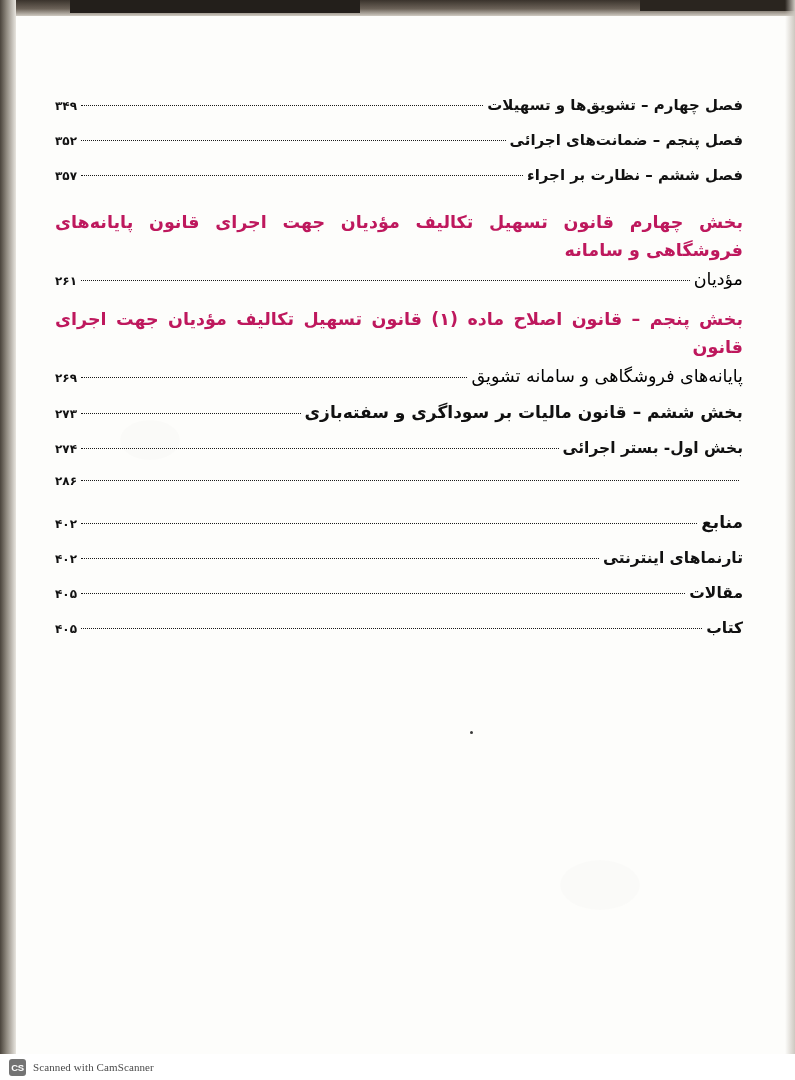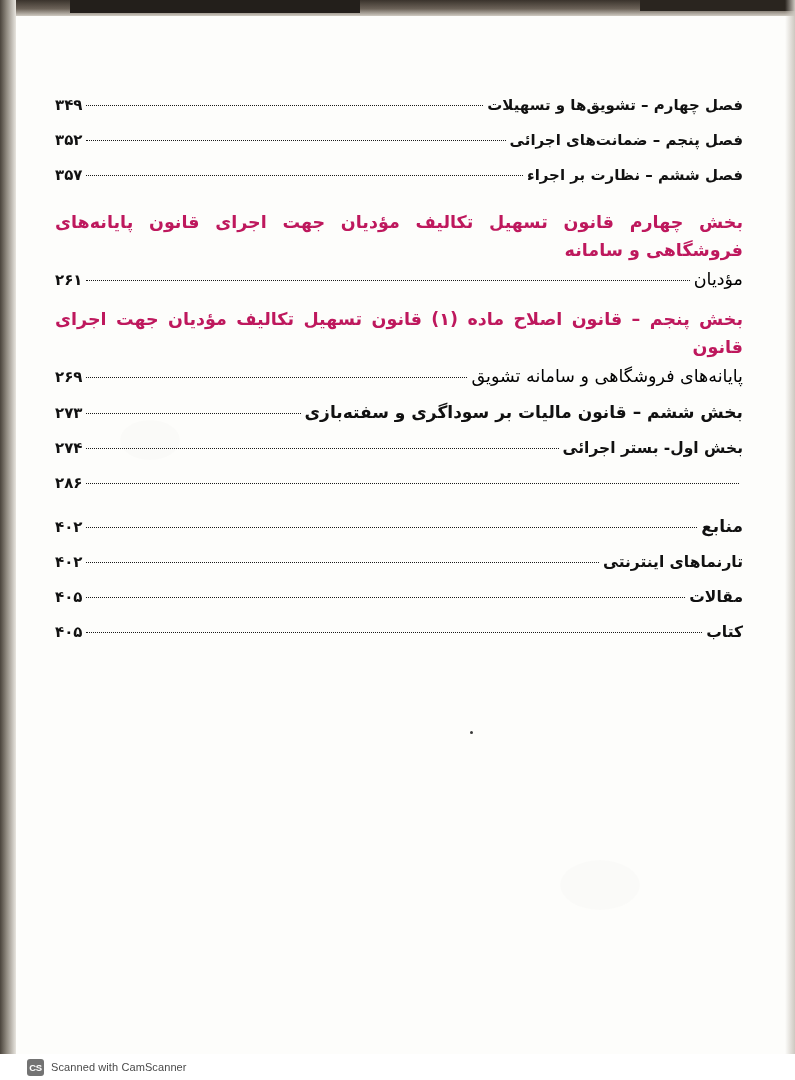--- a/index.html
+++ b/index.html
@@ -103,21 +103,21 @@
     flex: 1 1 auto;
     margin: 0 4px;
     border-bottom: 1.6px dotted #1a1a1a;
     transform: translateY(-4px);
     min-width: 18px;
   }
 
   .toc-page {
     white-space: nowrap;
     font-weight: 700;
-    font-size: 15px;
+    font-size: 12px;
     color: #111;
     letter-spacing: 0.5px;
   }
 
   
   .level-chapter .toc-title { font-weight: 600; font-size: 15px; }
 
   
   .level-section {
     display: block;
@@ -181,24 +181,23 @@
     border-radius: 3px;
     background: #737373;
     color: #fff;
     font-size: 9.5px;
     font-weight: 700;
     display: flex;
     align-items: center;
     justify-content: center;
     font-family: "Liberation Sans", sans-serif;
     letter-spacing: -0.4px;
-    margin-left: 18px;
   }
   .cam-text {
-    font-family: Liberation Sans, sans-serif;
+    font-family: Liberation Serif, serif;
     font-size: 11px;
     color: #4a4a4a;
     letter-spacing: 0.1px;
   }
 
   
   .blotch {
     position: absolute;
     border-radius: 50%;
     background: rgba(0,0,0,0.012);

